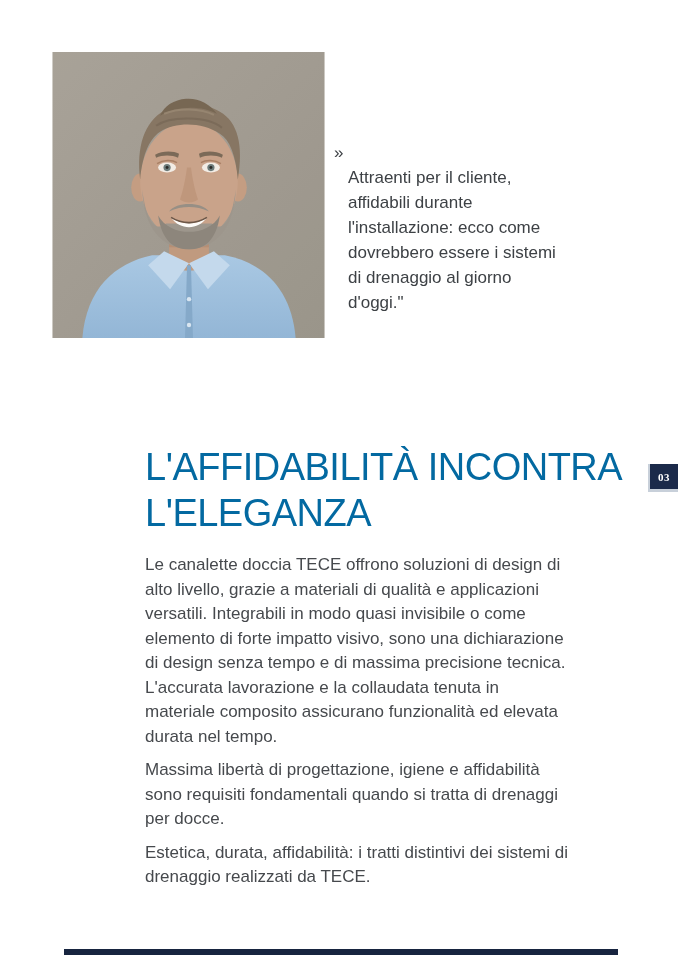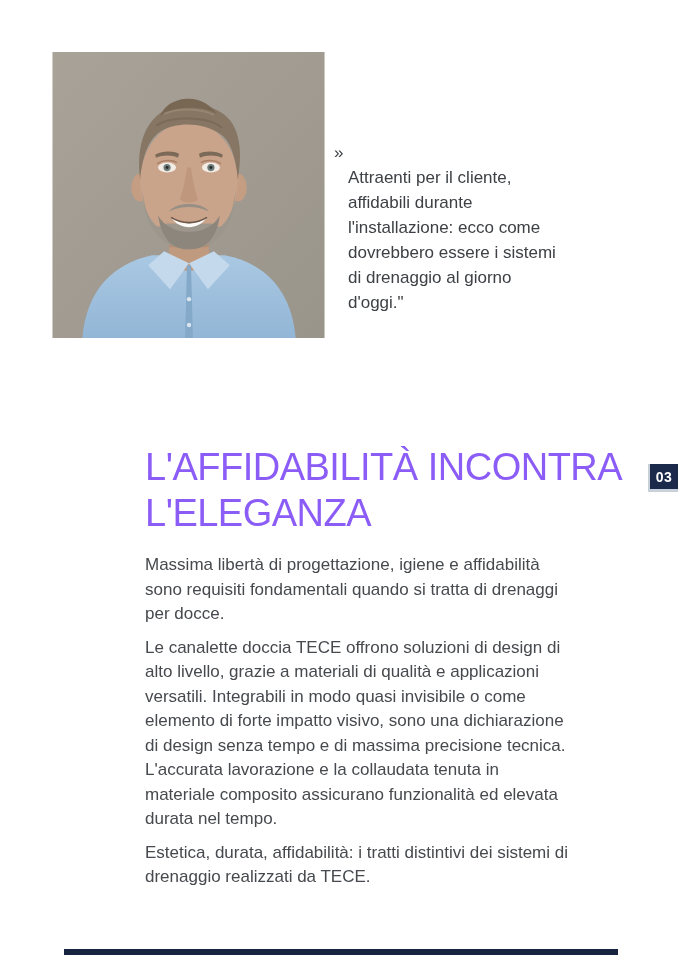--- a/index.html
+++ b/index.html
@@ -32,35 +32,35 @@
     position: absolute; left: 0; top: 0;
     font-size: 17px; color: #3d4145;
   }
 
   
   .heading {
     position: absolute; left: 145px; top: 444px; width: 492px;
     font-size: 38px; line-height: 46px;
     font-weight: 300;
     letter-spacing: -0.5px;
-    color: #8b5cf6;
+    color: #0369a1;
     white-space: pre-line;
   }
 
   
   .page-badge {
     position: absolute; left: 648px; top: 464px;
     width: 30px; height: 28px;
     background: #1b2a4a;
     border-left: 2px solid #c8d0da;
     border-bottom: 3px solid #c8d0da;
     display: flex; align-items: center; justify-content: center;
   }
   .page-badge span {
-    color: #ffffff; font-size: 14px; font-weight: bold; letter-spacing: 0.5px;
+    color: #ffffff; font-size: 11px; font-weight: bold; letter-spacing: 0.5px; font-family: Liberation Serif, serif;
   }
 
   
   .content {
     position: absolute; left: 145px; top: 553px; width: 486px;
   }
   .content p {
     font-size: 17px; line-height: 24.5px;
     color: #46494d;
     margin: 0 0 9px 0;
@@ -150,30 +150,30 @@
   </div>
 
   <h1 class="heading">L'AFFIDABILITÀ INCONTRA
 L'ELEGANZA</h1>
 
   <div class="page-badge">
     <span>03</span>
   </div>
 
   <div class="content">
-    <p>Massima libertà di progettazione, igiene e affidabilità
-sono requisiti fondamentali quando si tratta di drenaggi
-per docce.</p>
     <p>Le canalette doccia TECE offrono soluzioni di design di
 alto livello, grazie a materiali di qualità e applicazioni
 versatili. Integrabili in modo quasi invisibile o come
 elemento di forte impatto visivo, sono una dichiarazione
 di design senza tempo e di massima precisione tecnica.
 L'accurata lavorazione e la collaudata tenuta in
 materiale composito assicurano funzionalità ed elevata
 durata nel tempo.</p>
+    <p>Massima libertà di progettazione, igiene e affidabilità
+sono requisiti fondamentali quando si tratta di drenaggi
+per docce.</p>
     <p>Estetica, durata, affidabilità: i tratti distintivi dei sistemi di
 drenaggio realizzati da TECE.</p>
   </div>
 
   <div class="footer-rule"></div>
 
 </div>
 
 </body></html>

